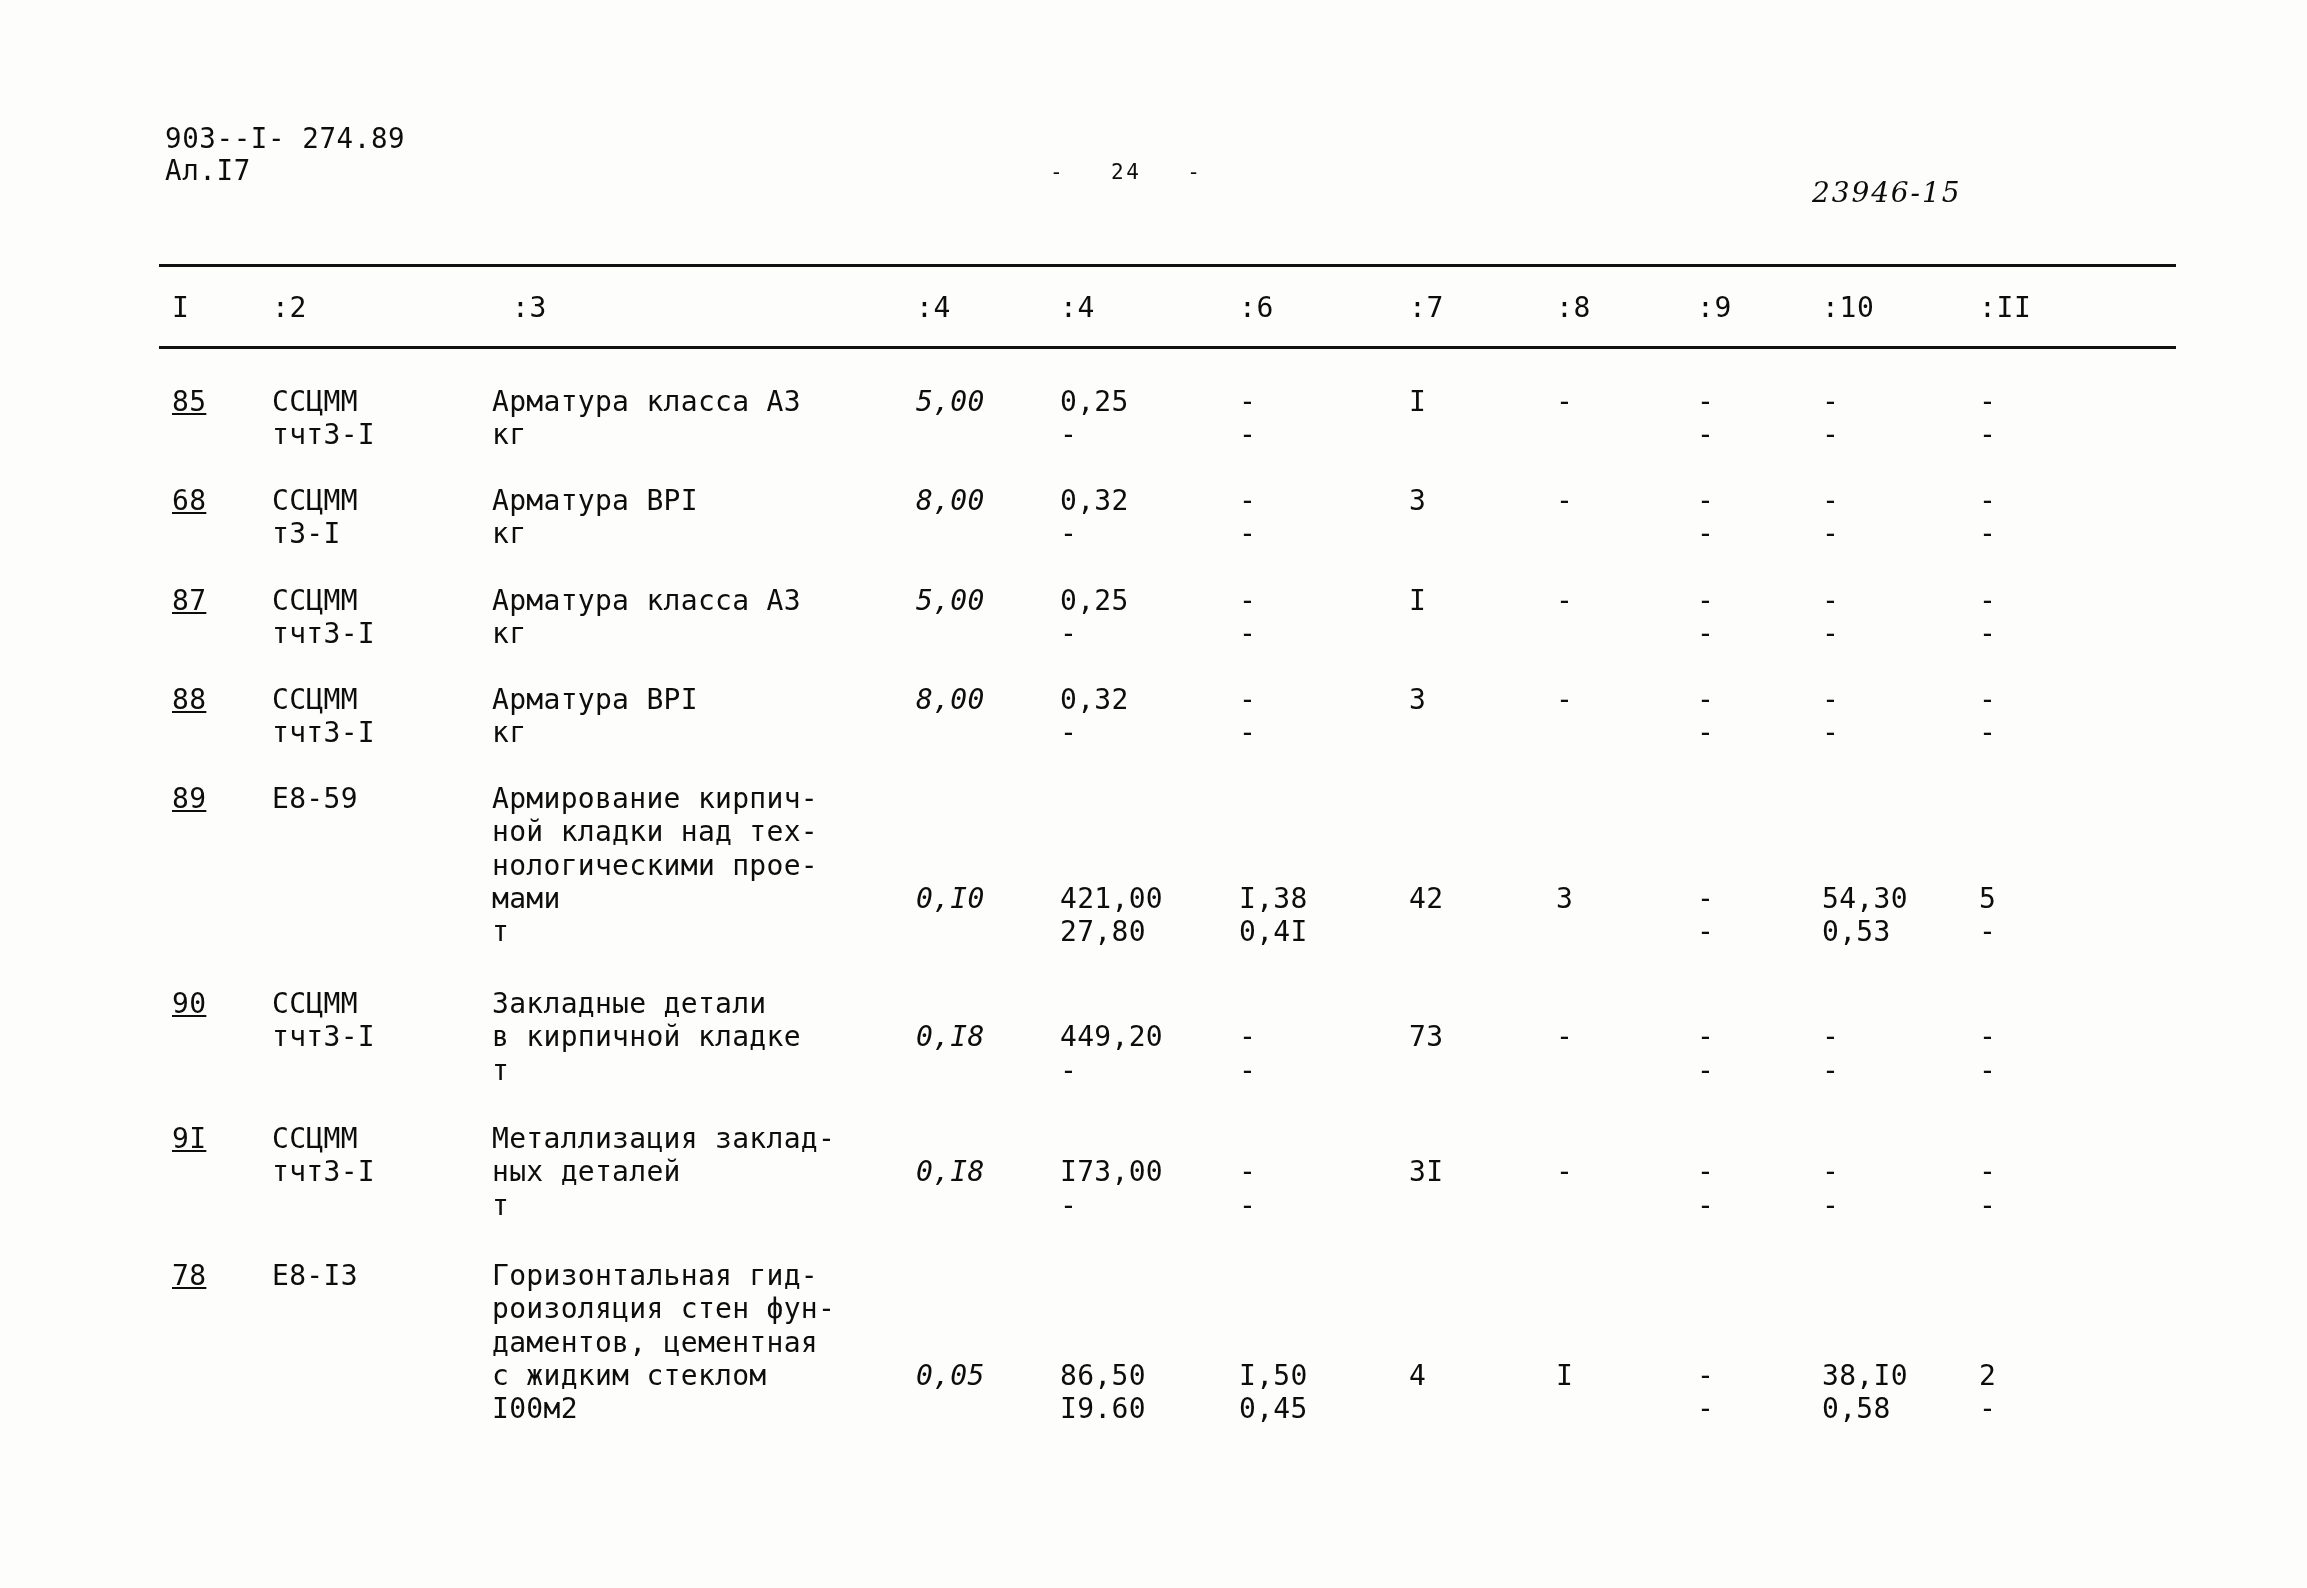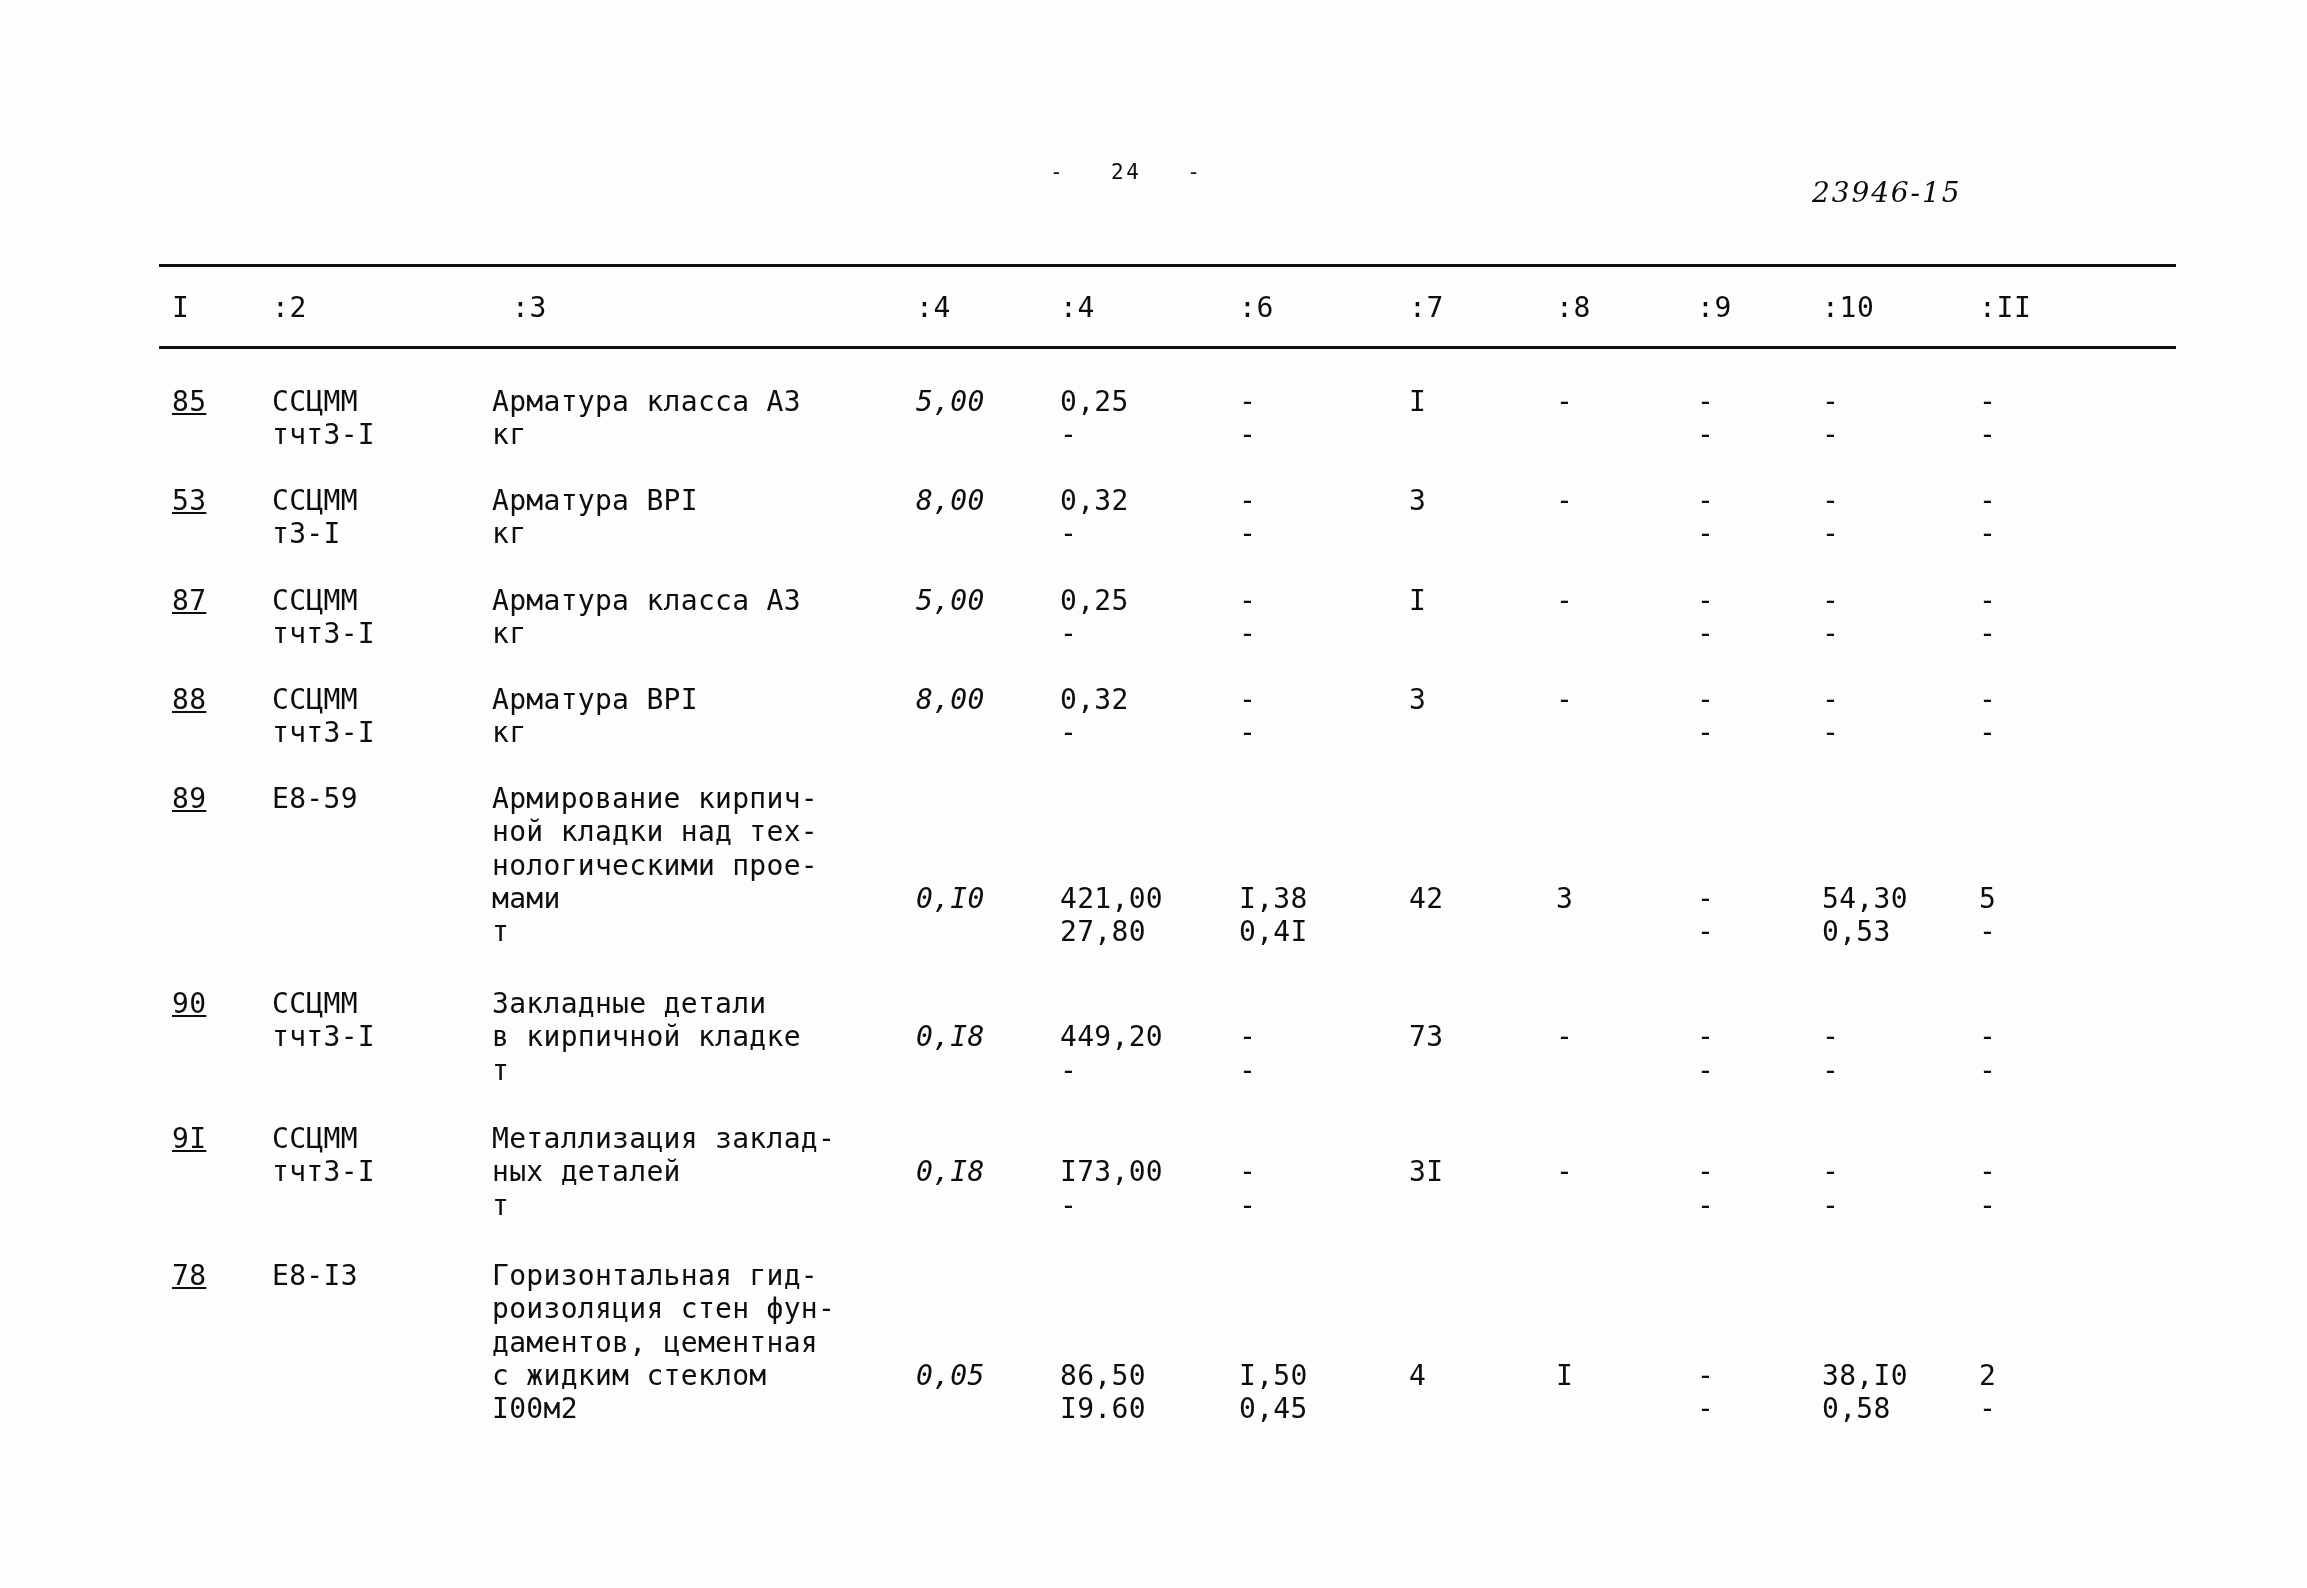--- a/index.html
+++ b/index.html
@@ -101,20 +101,21 @@
   .cell.c8     { left: 1556px; }
   .cell.c9     { left: 1697px; }
   .cell.c10    { left: 1822px; }
   .cell.c11    { left: 1979px; }
 </style>
 </head>
 <body>
 
 <div class="page">
 
+  <div class="doc-code"><span>903--I- 274.89</span><span class="line2">Ал.I7</span></div>
 
   <div class="page-number">-   24   -</div>
 
   <div class="doc-serial">23946-15</div>
 
   <div class="rule r1"></div>
   <div class="rule r2"></div>
 
   <div class="colhead">
     <span style="left:172px">I</span>
@@ -145,21 +146,21 @@
     <span class="cell c8" style="top:0">-</span>
     <span class="cell c9" style="top:0">-</span>
     <span class="cell c9" style="top:33px">-</span>
     <span class="cell c10" style="top:0">-</span>
     <span class="cell c10" style="top:33px">-</span>
     <span class="cell c11" style="top:0">-</span>
     <span class="cell c11" style="top:33px">-</span>
   </div>
 
   <div class="row" style="position:absolute;left:0;top:483px;height:99px">
-    <span class="cell num" style="top:0">53</span>
+    <span class="cell num" style="top:0">68</span>
     <span class="cell code" style="top:0">ССЦММ</span>
     <span class="cell code" style="top:33px">т3-I</span>
     <span class="cell desc" style="top:0">Арматура ВРI</span>
     <span class="cell desc" style="top:33px">кг</span>
     <span class="cell c4" style="top:0">8,00</span>
     <span class="cell c5" style="top:0">0,32</span>
     <span class="cell c5" style="top:33px">-</span>
     <span class="cell c6" style="top:0">-</span>
     <span class="cell c6" style="top:33px">-</span>
     <span class="cell c7" style="top:0">3</span>

